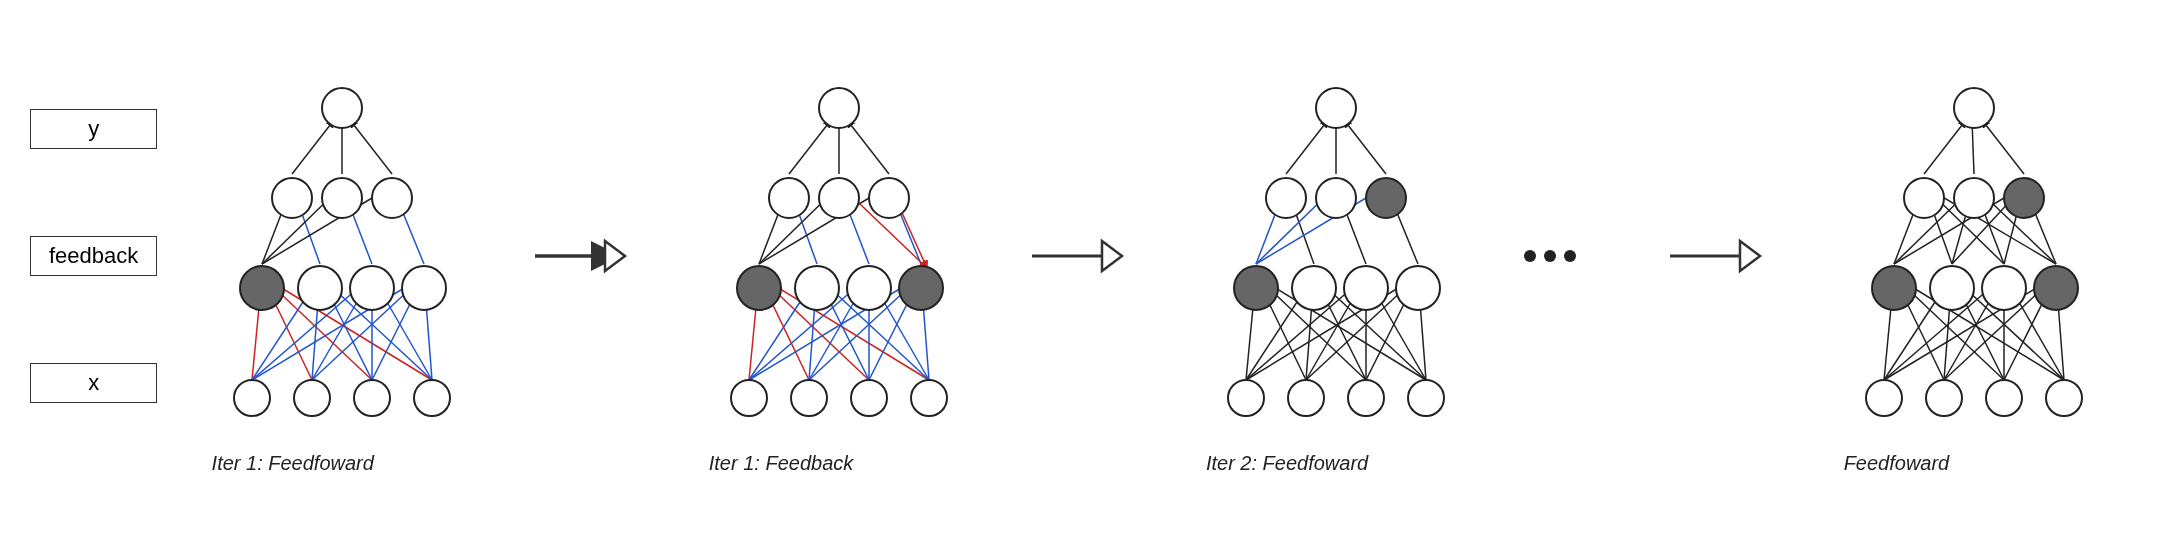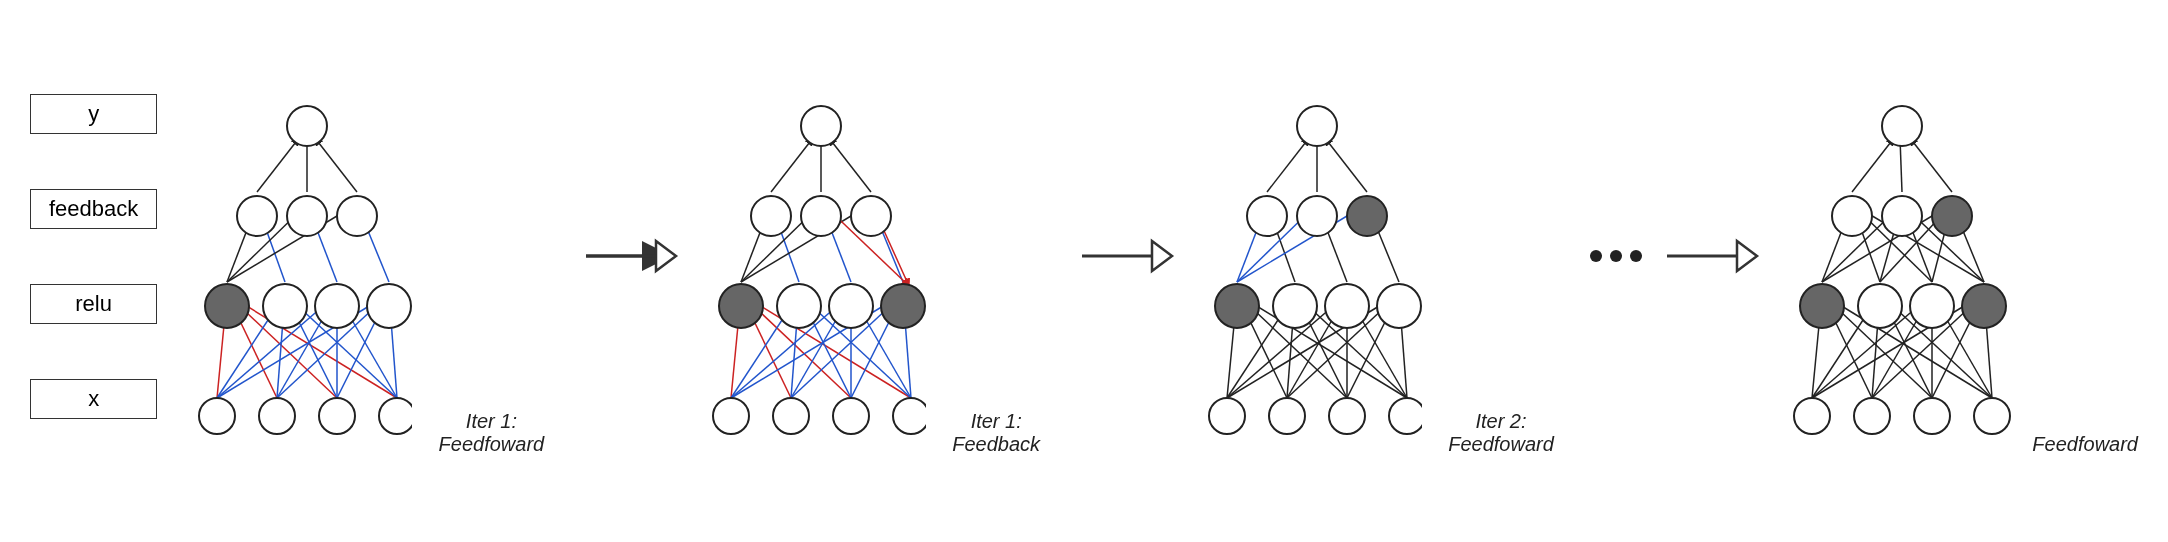--- a/index.html
+++ b/index.html
@@ -40,22 +40,22 @@
     }
     
     .networks-row {
       display: flex;
       align-items: center;
       flex: 1;
       justify-content: space-around;
     }
     .network-block {
       display: flex;
-      flex-direction: row;
-      align-items: flex-end;
+      flex-direction: column;
+      align-items: flex-start;
     }
     .network-caption {
       margin-top: 14px;
       font-size: 20px;
       font-style: italic;
       color: #222;
       text-align: center;
     }
     
     .arrow-between {
@@ -81,21 +81,20 @@
     }
   </style>
 </head>
 <body>
 
 <div class="main-container">
 
   <div class="labels-column">
     <div class="label-box">y</div>
     <div class="label-box">feedback</div>
-    <div class="label-box">relu</div>
     <div class="label-box">x</div>
   </div>
 
   <div class="networks-row">
 
     <div class="network-block">
       <svg width="240" height="370">
 
         <defs>
           <marker id="arrowBlue1" markerWidth="6" markerHeight="6" refX="5" refY="3" orient="auto">

